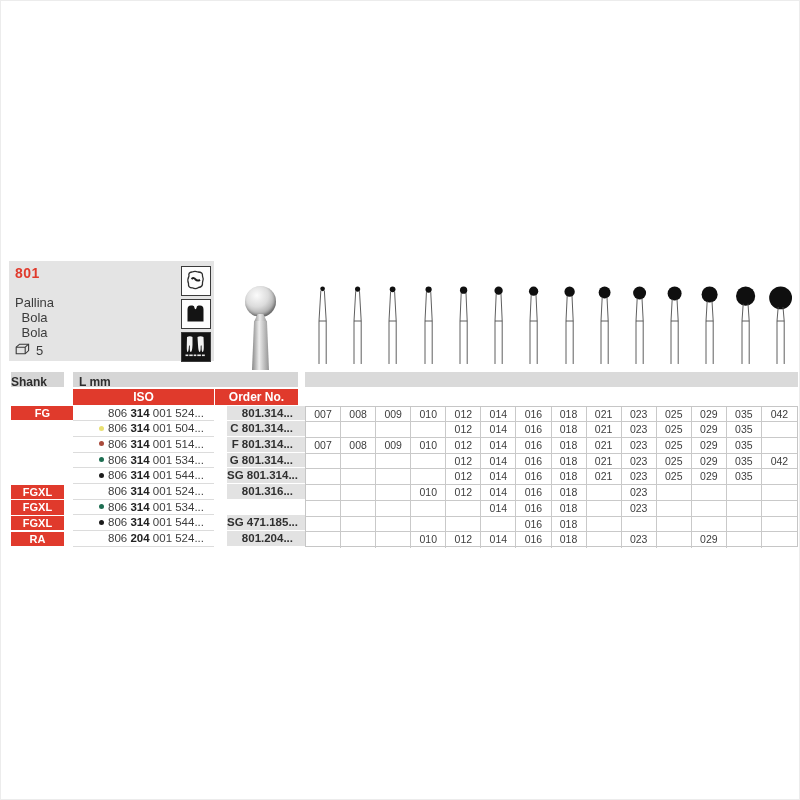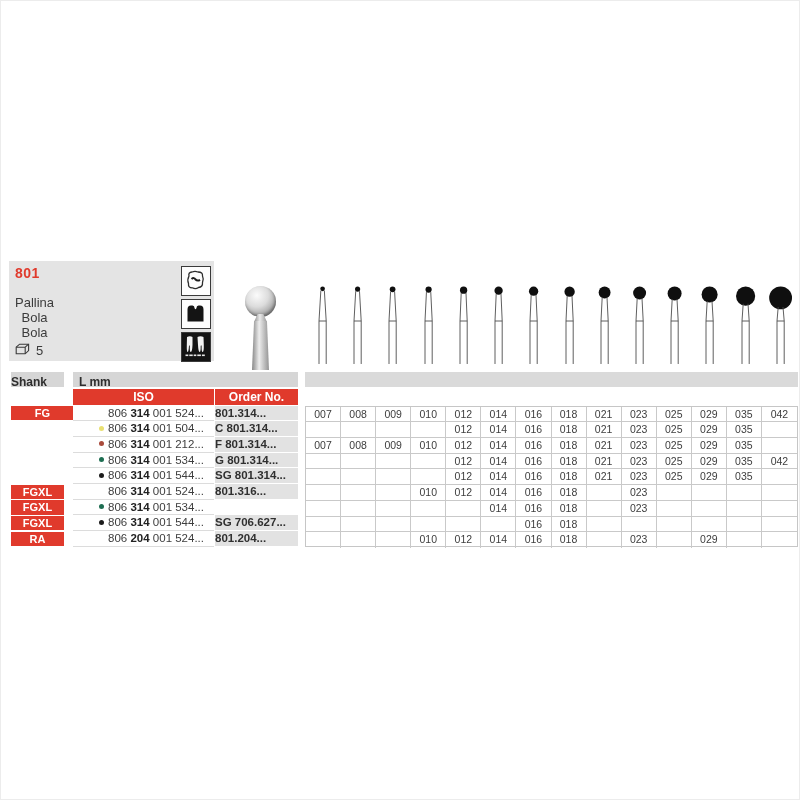--- a/index.html
+++ b/index.html
@@ -17,21 +17,21 @@
   .pack-qty{font-size:13px;color:#3b3b3b;}
   .icon-box{width:30px;height:30px;background:#fdfdfd;border:1.6px solid #3a3a3a;box-sizing:border-box;}
   .icon-box.dark{background:#141414;}
   
   .band{background:#d6d6d6;}
   .hdr-text{font-size:12px;font-weight:bold;color:#2e2e2e;}
   .red-band{background:#e03a2c;color:#fff;font-size:12px;font-weight:bold;text-align:center;line-height:16px;}
   .shank-badge{background:#e03a2c;color:#fff;font-size:11px;font-weight:bold;text-align:center;}
   .iso-cell{background:#fff;border-bottom:1px solid #dcdcdc;text-align:right;font-size:11.5px;color:#3d3d3d;box-sizing:border-box;padding-right:10px;white-space:nowrap;}
   .iso-cell b{color:#222;}
-  .order-cell{background:#e2e2e2;border-bottom:1px solid #fff;font-size:11.5px;font-weight:bold;color:#303030;box-sizing:border-box;padding-right:17px;white-space:nowrap;}
+  .order-cell{background:#e2e2e2;border-bottom:1px solid #fff;text-align:right;font-size:11.5px;font-weight:bold;color:#303030;box-sizing:border-box;padding-right:17px;white-space:nowrap;margin-left:12px;}
   .dot{display:inline-block;width:5px;height:5px;border-radius:50%;vertical-align:middle;margin-right:4px;margin-top:-2px;}
   .sizes-grid{display:grid;border:1px solid #c6c6c6;box-sizing:border-box;background:#fff;}
   .size-cell{border-right:1px solid #c9c9c9;border-bottom:1px solid #c9c9c9;font-size:10.5px;color:#3d3d3d;text-align:center;box-sizing:border-box;overflow:hidden;}
   .size-cell.last-col{border-right:none;}
   .size-cell.last-row{border-bottom:none;}
   
   .bur-ball{left:244px;top:285px;width:31px;height:31px;border-radius:50%;
     background:radial-gradient(circle at 38% 30%, #fbfbfb 0%, #dcdcdc 40%, #a3a3a3 72%, #6f6f6f 100%);
     box-shadow:inset -1px -2px 3px rgba(0,0,0,.35);}
   .bur-neck{left:253px;top:313px;width:13px;height:8px;
@@ -159,35 +159,35 @@
 
 <div class="abs red-band" style="left:72px;top:387.5px;width:141px;height:16px;">ISO</div>
 <div class="abs red-band" style="left:214px;top:387.5px;width:83px;height:16px;">Order No.</div>
 
 <div id="table-rows">
     <div class="abs shank-badge" style="left: 10px; top: 405.1px; width: 63px; height: 14.3px; line-height: 14.3px;">FG</div>
     <div class="abs iso-cell" style="left: 72px; top: 404.5px; width: 141px; height: 15.7px; line-height: 15.7px;"><span>806</span> <b>314</b> <span>001 524...</span></div>
     <div class="abs order-cell" style="left: 214px; top: 404.5px; width: 83px; height: 15.7px; line-height: 15.7px;">801.314...</div>
     <div class="abs iso-cell" style="left: 72px; top: 420.2px; width: 141px; height: 15.7px; line-height: 15.7px;"><span class="dot" style="background: rgb(233, 224, 114);"></span><span>806</span> <b>314</b> <span>001 504...</span></div>
     <div class="abs order-cell" style="left: 214px; top: 420.2px; width: 83px; height: 15.7px; line-height: 15.7px;">C 801.314...</div>
-    <div class="abs iso-cell" style="left: 72px; top: 435.9px; width: 141px; height: 15.7px; line-height: 15.7px;"><span class="dot" style="background: rgb(169, 75, 60);"></span><span>806</span> <b>314</b> <span>001 212...</span></div>
+    <div class="abs iso-cell" style="left: 72px; top: 435.9px; width: 141px; height: 15.7px; line-height: 15.7px;"><span class="dot" style="background: rgb(169, 75, 60);"></span><span>806</span> <b>314</b> <span>001 514...</span></div>
     <div class="abs order-cell" style="left: 214px; top: 435.9px; width: 83px; height: 15.7px; line-height: 15.7px;">F 801.314...</div>
     <div class="abs iso-cell" style="left: 72px; top: 451.6px; width: 141px; height: 15.7px; line-height: 15.7px;"><span class="dot" style="background: rgb(30, 110, 82);"></span><span>806</span> <b>314</b> <span>001 534...</span></div>
     <div class="abs order-cell" style="left: 214px; top: 451.6px; width: 83px; height: 15.7px; line-height: 15.7px;">G 801.314...</div>
     <div class="abs iso-cell" style="left: 72px; top: 467.3px; width: 141px; height: 15.7px; line-height: 15.7px;"><span class="dot" style="background: rgb(28, 28, 28);"></span><span>806</span> <b>314</b> <span>001 544...</span></div>
     <div class="abs order-cell" style="left: 214px; top: 467.3px; width: 83px; height: 15.7px; line-height: 15.7px;">SG 801.314...</div>
     <div class="abs shank-badge" style="left: 10px; top: 483.6px; width: 53px; height: 14.3px; line-height: 14.3px;">FGXL</div>
     <div class="abs iso-cell" style="left: 72px; top: 483px; width: 141px; height: 15.7px; line-height: 15.7px;"><span>806</span> <b>314</b> <span>001 524...</span></div>
     <div class="abs order-cell" style="left: 214px; top: 483px; width: 83px; height: 15.7px; line-height: 15.7px;">801.316...</div>
     <div class="abs shank-badge" style="left: 10px; top: 499.3px; width: 53px; height: 14.3px; line-height: 14.3px;">FGXL</div>
     <div class="abs iso-cell" style="left: 72px; top: 498.7px; width: 141px; height: 15.7px; line-height: 15.7px;"><span class="dot" style="background: rgb(30, 110, 82);"></span><span>806</span> <b>314</b> <span>001 534...</span></div>
     <div class="abs order-cell" style="left: 214px; top: 517px; width: 83px; height: 15.7px; line-height: 15.7px;">G 801.316...</div>
     <div class="abs shank-badge" style="left: 10px; top: 515px; width: 53px; height: 14.3px; line-height: 14.3px;">FGXL</div>
     <div class="abs iso-cell" style="left: 72px; top: 514.4px; width: 141px; height: 15.7px; line-height: 15.7px;"><span class="dot" style="background: rgb(28, 28, 28);"></span><span>806</span> <b>314</b> <span>001 544...</span></div>
-    <div class="abs order-cell" style="left: 214px; top: 514.4px; width: 83px; height: 15.7px; line-height: 15.7px;">SG 706.627...</div>
+    <div class="abs order-cell" style="left: 214px; top: 514.4px; width: 83px; height: 15.7px; line-height: 15.7px;">SG 471.185...</div>
     <div class="abs shank-badge" style="left: 10px; top: 530.7px; width: 53px; height: 14.3px; line-height: 14.3px;">RA</div>
     <div class="abs iso-cell" style="left: 72px; top: 530.1px; width: 141px; height: 15.7px; line-height: 15.7px;"><span>806</span> <b>204</b> <span>001 524...</span></div>
     <div class="abs order-cell" style="left: 214px; top: 530.1px; width: 83px; height: 15.7px; line-height: 15.7px;">801.204...</div>
   </div>
 <div id="sizes-grid" class="abs sizes-grid" style="left: 304px; top: 404.5px; width: 493px; height: 141.5px; grid-template-columns: repeat(14, 1fr); grid-auto-rows: 15.7222px;">
     <div class="size-cell" style="line-height: 15.7222px;">007</div>
     <div class="size-cell" style="line-height: 15.7222px;">008</div>
     <div class="size-cell" style="line-height: 15.7222px;">009</div>
     <div class="size-cell" style="line-height: 15.7222px;">010</div>
     <div class="size-cell" style="line-height: 15.7222px;">012</div>

